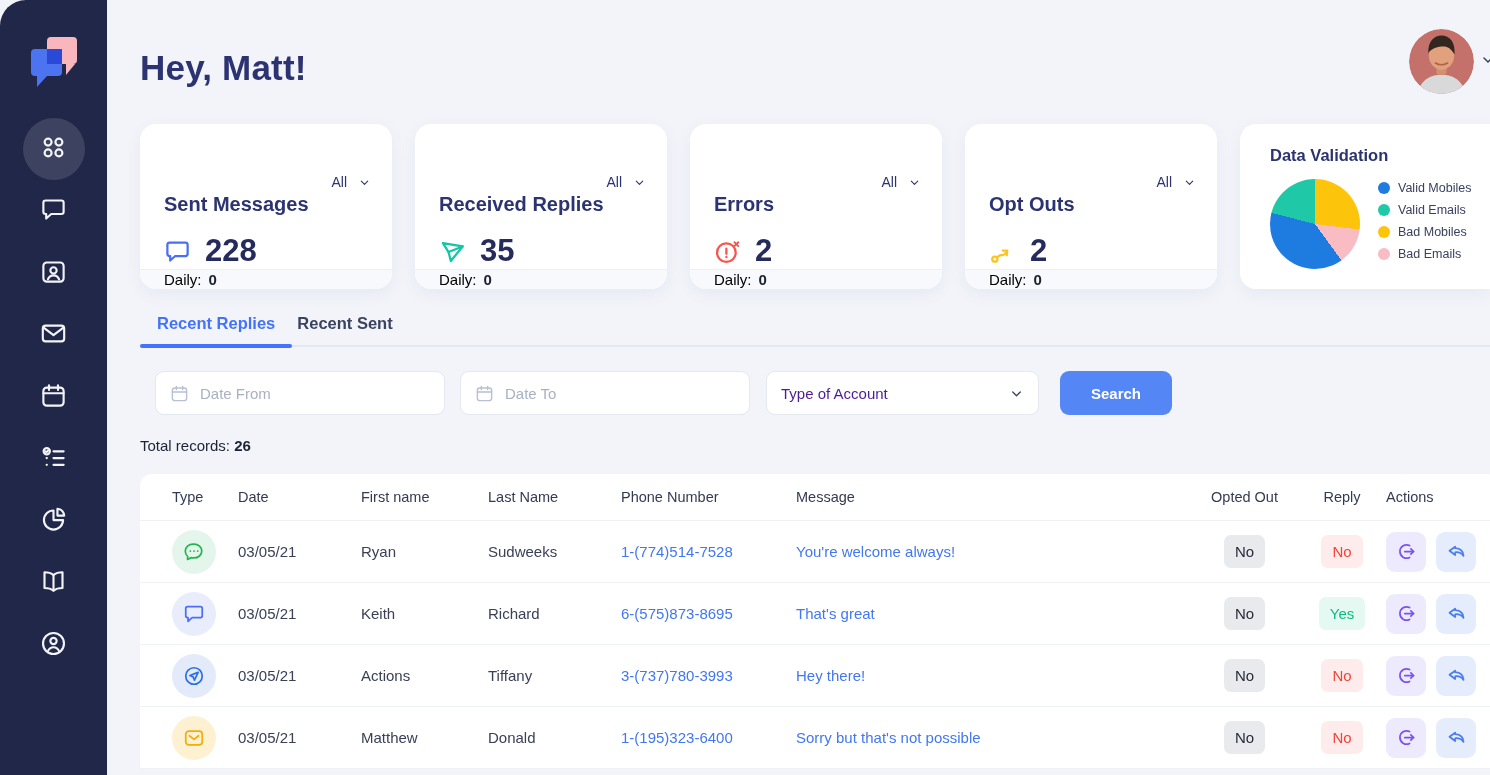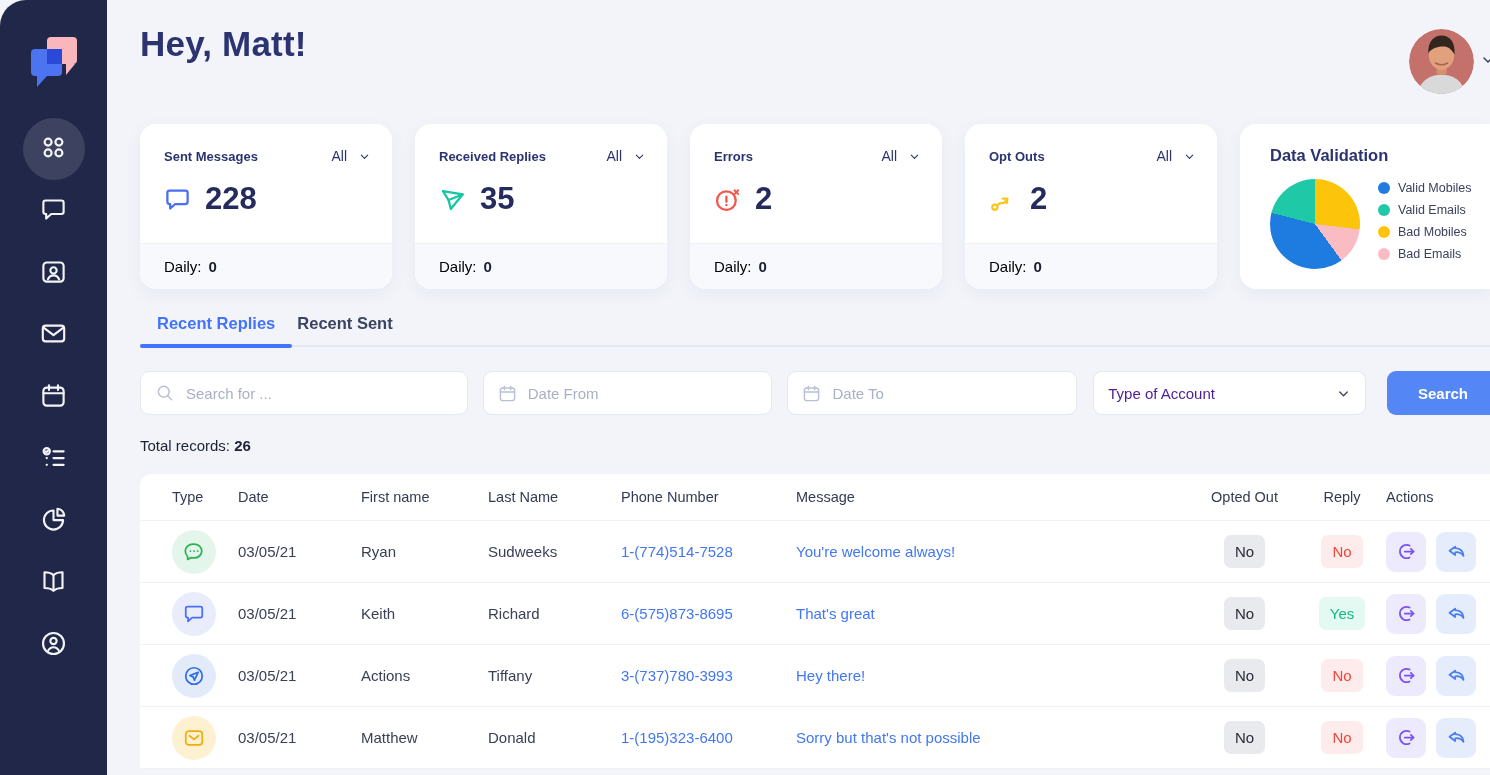--- a/index.html
+++ b/index.html
@@ -10,34 +10,34 @@
   .sidebar { position:absolute; left:0; top:0; width:107px; height:775px; background:#202749;
              border-top-left-radius:26px; display:flex; flex-direction:column; align-items:center; z-index:5; }
   .logo { margin-top:32px; width:56px; height:60px; }
   .side-nav { margin-top:26px; display:flex; flex-direction:column; align-items:center; }
   .nav-item { width:62px; height:62px; display:flex; align-items:center; justify-content:center; cursor:pointer; }
   .nav-item svg { width:27px; height:27px; stroke:#ffffff; fill:none; stroke-width:1.9; stroke-linecap:round; stroke-linejoin:round; opacity:.95; }
   .nav-item.active { background:rgba(255,255,255,.13); border-radius:50%; }
 
   
   .main { position:absolute; left:107px; top:0; right:0; bottom:0; padding:0 0 0 33px; }
-  .topbar { position:relative; padding-top:24px; height:124px; }
+  .topbar { position:relative; padding-top:48px; height:124px; }
   .greeting { font-size:35px; font-weight:800; color:#2b3470; letter-spacing:.2px; }
   .user-chip { position:absolute; top:29px; right:8px; display:flex; align-items:center; gap:6px; }
   .avatar { width:65px; height:65px; border-radius:50%; overflow:hidden; display:block; }
   .user-caret { margin-right:-14px; }
   .user-caret svg { width:16px; height:16px; stroke:#3a415e; fill:none; stroke-width:2.2; stroke-linecap:round; }
 
   
   .cards { display:flex; gap:23px; padding-right:0; }
   .card { width:252px; height:165px; background:#fff; border-radius:16px; box-shadow:0 5px 16px rgba(90,100,150,.07);
           display:flex; flex-direction:column; overflow:hidden; flex:none; }
   .card-body { padding:24px 22px 0 24px; flex:1; }
   .card-top { display:flex; align-items:center; justify-content:space-between; }
-  .card-title { font-size:13px; font-weight:700; color:#2b3470; }
+  .card-title { font-size:20px; font-weight:700; color:#2b3470;margin-top:45px; }
   .all-select { display:flex; align-items:center; gap:12px; font-size:14px; color:#2b3470; cursor:pointer; }
   .all-select svg { width:11px; height:11px; stroke:#2b3470; fill:none; stroke-width:2.4; stroke-linecap:round; stroke-linejoin:round; }
   .card-value-row { margin-top:17px; display:flex; align-items:center; gap:14px; }
   .stat-icon { width:27px; height:27px; }
   .stat-icon svg { width:100%; height:100%; fill:none; stroke-width:2; stroke-linecap:round; stroke-linejoin:round; }
   .card-value { font-size:31px; font-weight:800; color:#252b5c; }
   .card-foot { height:46px; background:#f8f9fc; border-top:1px solid #eef0f6; padding:0 24px; display:flex; align-items:center; }
   .daily-label { font-size:15px; color:#000000; }
   .daily-value { font-size:15px; font-weight:700; color:#1c2030; margin-left:7px; }
 
@@ -355,27 +355,20 @@
         </div>
       </div>
     </section>
 
     <nav class="tabs">
       <span class="tab active">Recent Replies</span>
       <span class="tab">Recent Sent</span>
     </nav>
 
     <section class="filters">
-      <div class="field f-search">
-        <svg class="icon-gray" width="20" height="20" viewBox="0 0 24 24">
-            <circle cx="10.5" cy="10.5" r="6.5"></circle>
-            <line x1="15.3" y1="15.3" x2="20" y2="20"></line>
-          </svg>
-        <input type="text" placeholder="Search for ..." style="">
-      </div>
       <div class="field f-date">
         <svg class="icon-gray" width="19" height="19" viewBox="0 0 24 24">
             <rect x="3" y="5" width="18" height="16" rx="3"></rect>
             <line x1="8" y1="3" x2="8" y2="7"></line>
             <line x1="16" y1="3" x2="16" y2="7"></line>
             <line x1="3" y1="10" x2="21" y2="10"></line>
           </svg>
         <input type="text" placeholder="Date From" style="">
       </div>
       <div class="field f-date">

